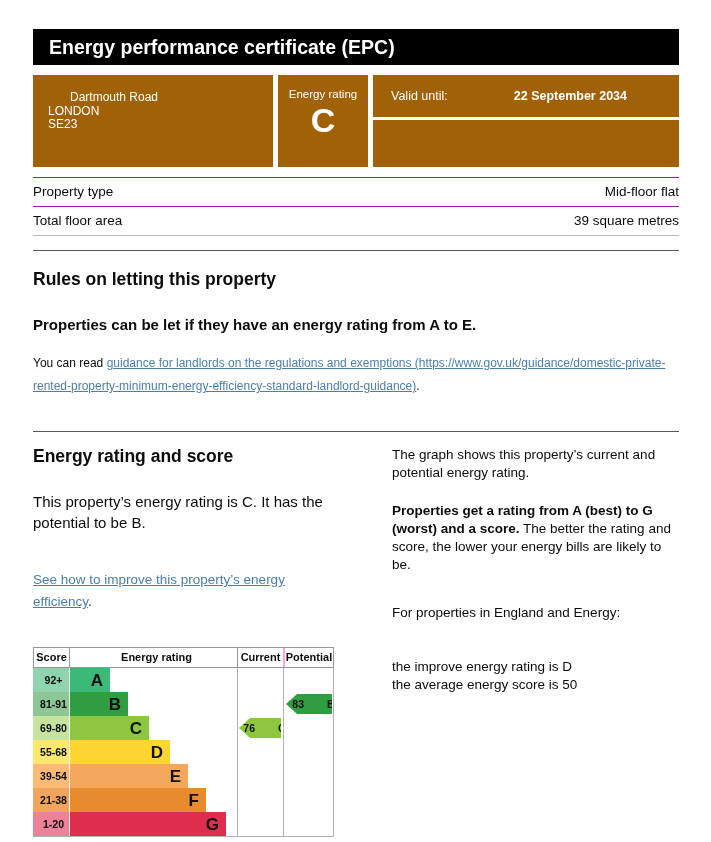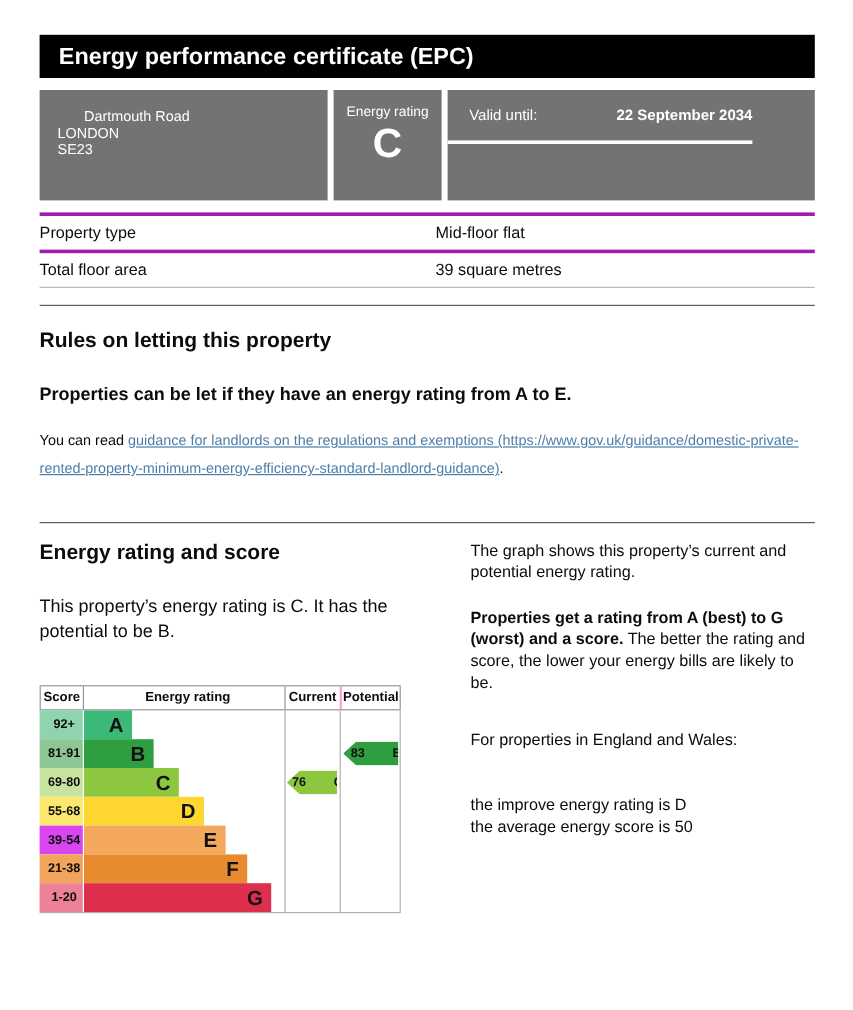--- a/index.html
+++ b/index.html
@@ -4,35 +4,35 @@
 <style>
   html,body{margin:0;padding:0;width:711px;height:842px;overflow:hidden;background:#fff;}
   body{font-family:"Liberation Sans","DejaVu Sans",sans-serif;color:#0b0c0c;}
   .content{position:absolute;left:33px;top:0;width:646px;}
 
   
   .titlebar{margin-top:29px;height:36px;background:#000;color:#fff;
             font-size:19.5px;font-weight:bold;line-height:36px;padding-left:16px;box-sizing:border-box;}
 
   .boxes{margin-top:10px;display:flex;gap:5px;height:92px;}
-  .bluebox{background:#737373;color:#fff;box-sizing:border-box;}
+  .bluebox{background:#a16207;color:#fff;box-sizing:border-box;}
   .addrbox{width:240px;padding:16px 0 0 15px;font-size:12px;line-height:13.5px;}
   .addr-l1{padding-left:22px;}
   .ratingbox{width:90px;text-align:center;padding-top:13px;}
   .rating-label{font-size:11.5px;}
   .rating-value{font-size:34px;font-weight:bold;margin-top:1px;}
-  .validbox{flex:1;display:flex;flex-direction:row;text-align:right;}
+  .validbox{flex:1;display:flex;flex-direction:column;text-align:right;}
   .vrow1{height:45px;border-bottom:3px solid #fff;display:flex;align-items:center;
          font-size:12.5px;padding-left:18px;box-sizing:border-box;}
   .vvalue{font-weight:bold;margin-left:66px;}
   .vrow2{flex:1;}
 
   
   .ptable{margin-top:10px;border-bottom:1px solid #b9b9b9;}
-  .prow{display:flex;border-top:3px solid #a21caf;padding:6px 0 7px;font-size:13.5px;}
+  .prow{display:flex;border-top:1px solid #a21caf;padding:6px 0 7px;font-size:13.5px;justify-content:space-between;}
   .plabel{width:330px;}
 
   .sdiv{border:none;border-top:1px solid #5a5a5a;margin:14px 0 0;}
   h2{font-size:17.5px;font-weight:bold;margin:18px 0 0;}
   .p1{margin:26px 0 0;font-size:15px;font-weight:bold;}
   .p2{margin:19px 0 0;font-size:12px;line-height:23px;width:648px;}
   a{color:#4d7ea8;text-decoration:underline;cursor:pointer;}
   .sdiv2{border:none;border-top:1px solid #5a5a5a;margin:33px 0 0;}
 
   
@@ -113,20 +113,21 @@
   <h2>Rules on letting this property</h2>
   <p class="p1">Properties can be let if they have an energy rating from A to E.</p>
   <p class="p2"><span>You can read </span><a>guidance for landlords on the regulations and exemptions (https://www.gov.uk/guidance/domestic-private-rented-property-minimum-energy-efficiency-standard-landlord-guidance)</a><span>.</span></p>
 
   <hr class="sdiv2">
 
   <div class="cols">
     <div class="lcol">
       <h2>Energy rating and score</h2>
       <p class="lp">This property’s energy rating is C. It has the potential to be B.</p>
+      <p class="llink"><a>See how to improve this property’s energy efficiency</a><span>.</span></p>
 
       <div class="chart">
         <div class="chead">
           <div class="ch-score">Score</div>
           <div class="ch-rating">Energy rating</div>
           <div class="ch-current">Current</div>
           <div class="ch-potential">Potential</div>
         </div>
         <div class="cbody">
           <div class="crow">
@@ -147,21 +148,21 @@
                 <span class="cletter">C</span>
               </div>
           </div>
           <div class="crow">
             <div class="cscore" style="background: rgb(252, 231, 111);">55-68</div>
             <div class="cbar" style="background: rgb(254, 214, 49); width: 100px;">
                 <span class="cletter">D</span>
               </div>
           </div>
           <div class="crow">
-            <div class="cscore" style="background: #d946ef;">39-54</div>
+            <div class="cscore" style="background: #fdba74;">39-54</div>
             <div class="cbar" style="background: rgb(244, 168, 94); width: 118px;">
                 <span class="cletter">E</span>
               </div>
           </div>
           <div class="crow">
             <div class="cscore" style="background: rgb(241, 164, 92);">21-38</div>
             <div class="cbar" style="background: rgb(232, 139, 46); width: 136px;">
                 <span class="cletter">F</span>
               </div>
           </div>
@@ -182,18 +183,18 @@
             <span>83</span>
               <span>B</span>
           </div>
         </div>
       </div>
     </div>
 
     <div class="rcol">
       <p>The graph shows this property’s current and potential energy rating.</p>
       <p class="rp2"><b>Properties get a rating from A (best) to G (worst) and a score.</b><span> The better the rating and score, the lower your energy bills are likely to be.</span></p>
-      <p class="rp3">For properties in England and Wales:</p>
+      <p class="rp3">For properties in England and Energy:</p>
       <p class="rp4"><span>the improve energy rating is D</span><br><span>the average energy score is 50</span></p>
     </div>
   </div>
 
 </div>
 
 </body></html>

